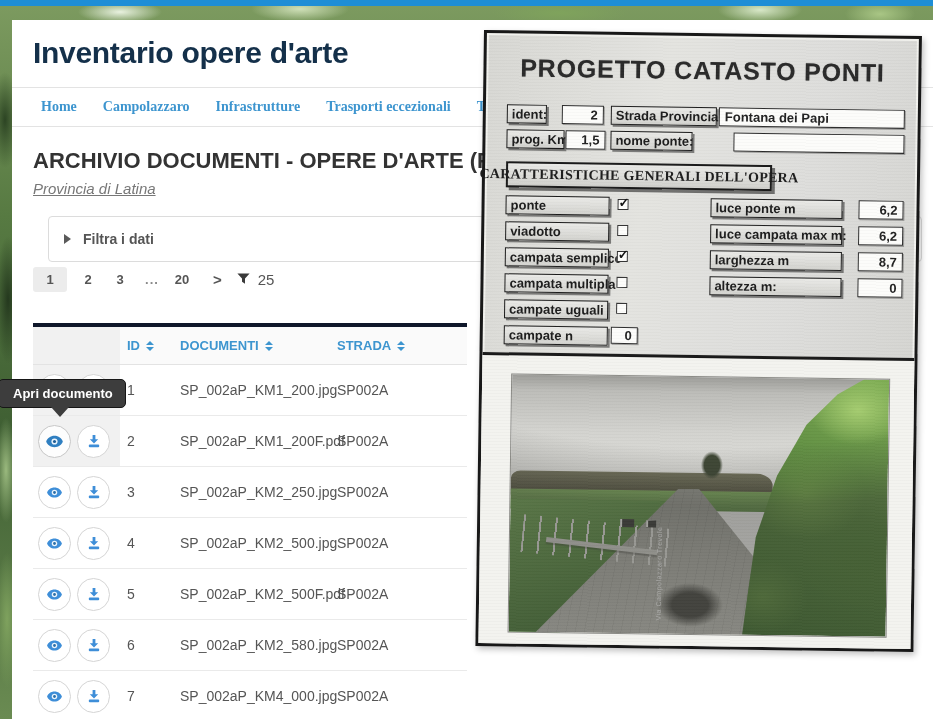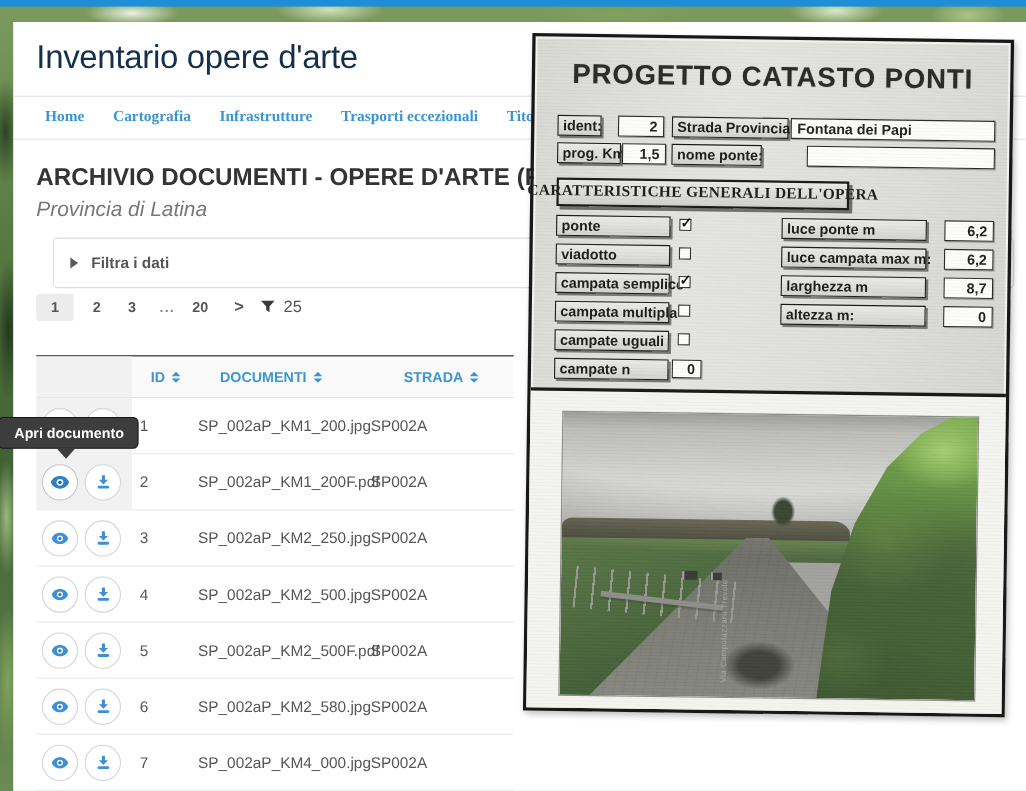--- a/index.html
+++ b/index.html
@@ -11,39 +11,39 @@
     radial-gradient(90px 16px at 560px 13px,#7fa35c 0%,rgba(127,163,92,0) 75%),
     radial-gradient(60px 18px at 760px 10px,#d8e8c8 0%,rgba(216,232,200,0) 70%),
     radial-gradient(50px 20px at 880px 14px,#a9c685 0%,rgba(169,198,133,0) 70%),
     radial-gradient(18px 60px at 5px 120px,#2c4423 0%,rgba(44,68,35,0) 80%),
     radial-gradient(16px 80px at 8px 300px,#24381e 0%,rgba(36,56,30,0) 80%),
     radial-gradient(14px 70px at 6px 470px,#9ab97e 0%,rgba(154,185,126,0) 75%),
     radial-gradient(16px 90px at 7px 620px,#7fa25e 0%,rgba(127,162,94,0) 75%),
     linear-gradient(180deg,#7d9b60 0%,#577a42 30%,#3f5f33 60%,#6a8b52 100%);}
   .topbar{position:absolute;left:0;top:0;width:933px;height:6px;background:#1e8ed6;}
   .card{position:absolute;left:12px;top:20px;width:921px;height:699px;background:#fff;}
-  .site-title{position:absolute;left:21px;top:16px;font-size:30px;font-weight:400;color:#14304a;letter-spacing:-.3px;white-space:nowrap;}
+  .site-title{position:absolute;left:21px;top:16px;font-size:30px;font-weight:700;color:#14304a;letter-spacing:-.3px;white-space:nowrap;}
   .nav{position:absolute;left:0;right:0;top:67px;height:38px;border-top:1px solid #e3e3e3;border-bottom:1px solid #e3e3e3;display:flex;align-items:center;gap:26px;padding-left:29px;}
   .nav a{font-size:14px;font-weight:600;color:#3d95cf;text-decoration:none;white-space:nowrap;font-family:Liberation Serif, serif;}
   .heading{position:absolute;left:21px;top:128px;font-size:22px;font-weight:700;color:#333;white-space:nowrap;}
-  .subheading{position:absolute;left:21px;top:160px;font-size:19px;font-style:italic;color:#777;}
+  .subheading{position:absolute;left:21px;top:160px;font-size:15px;font-style:italic;color:#777;text-decoration:underline;}
   .filterbox{position:absolute;left:36px;top:196px;width:872px;height:44px;border:1px solid #dcdcdc;border-radius:4px;display:flex;align-items:center;background:#fff;}
   .caret-right{width:0;height:0;border-top:5px solid transparent;border-bottom:5px solid transparent;border-left:7px solid #5a5a5a;margin-left:15px;}
   .filter-label{margin-left:12px;font-size:14px;font-weight:600;color:#555;}
   .pager{position:absolute;left:21px;top:246px;height:27px;display:flex;align-items:center;font-size:13px;color:#555;}
   .pg{min-width:18px;text-align:center;margin-right:14px;color:#555;font-weight:600;}
   .pg.active{background:#ececec;border-radius:3px;padding:5px 8px;margin-right:12px;}
   .pg.dots{color:#888;letter-spacing:1px;margin-right:12px;}
   .pg-next{font-weight:700;font-size:15px;color:#555;margin:0 12px 0 8px;}
   .funnel{margin:0 4px 0 2px;display:inline-block;}
   .pg-count{font-size:15px;color:#555;margin-left:3px;}
   
   .tbl{position:absolute;left:21px;top:303px;width:434px;}
   .trow{display:grid;grid-template-columns:87px 60px 157px 130px;align-items:center;height:50px;border-bottom:1px solid #eaeaea;font-size:14px;color:#555;}
-  .thead{height:37px;background:#fafafa;border-top:1px solid #0f172a;border-bottom:1px solid #e3e3e3;font-size:13px;font-weight:700;color:#3d95cf;gap:10px;}
+  .thead{height:37px;background:#fafafa;border-top:4px solid #0f172a;border-bottom:1px solid #e3e3e3;font-size:13px;font-weight:700;color:#3d95cf;}
   .thead .cell-actions,.gray-act .cell-actions{background:#f1f1f1;height:100%;}
   .cell-actions{display:flex;align-items:center;gap:6px;padding-left:5px;box-sizing:border-box;}
   .cell-id{padding-left:7px;}
   .hcell{display:flex;align-items:center;height:100%;}
   .sort{display:inline-flex;flex-direction:column;gap:2px;margin-left:6px;}
   .sort i{display:block;width:0;height:0;}
   .sort .up{border-left:4px solid transparent;border-right:4px solid transparent;border-bottom:4px solid #3d95cf;}
   .sort .dn{border-left:4px solid transparent;border-right:4px solid transparent;border-top:4px solid #3d95cf;}
   .cbtn{width:33px;height:33px;border-radius:50%;background:#fff;border:1px solid #d5d5d5;display:flex;align-items:center;justify-content:center;box-sizing:border-box;cursor:pointer;}
   .cbtn.hovered{border-color:#c7c7c7;background:#fdfdfd;}
@@ -95,21 +95,21 @@
 
 <div class="stage">
   <div class="bg-nature"></div>
   <div class="topbar"></div>
 
   <div class="card">
     <div class="site-title">Inventario opere d'arte</div>
 
     <div class="nav">
       <a href="#">Home</a>
-      <a href="#">Cartografia</a>
+      <a href="#">Campolazzaro</a>
       <a href="#">Infrastrutture</a>
       <a href="#">Trasporti eccezionali</a>
       <a href="#">Titolo patrimoniale</a>
     </div>
 
     <div class="heading">ARCHIVIO DOCUMENTI - OPERE D'ARTE (FA</div>
     <div class="subheading">Provincia di Latina</div>
 
     <div class="filterbox">
       <span class="caret-right"></span>

